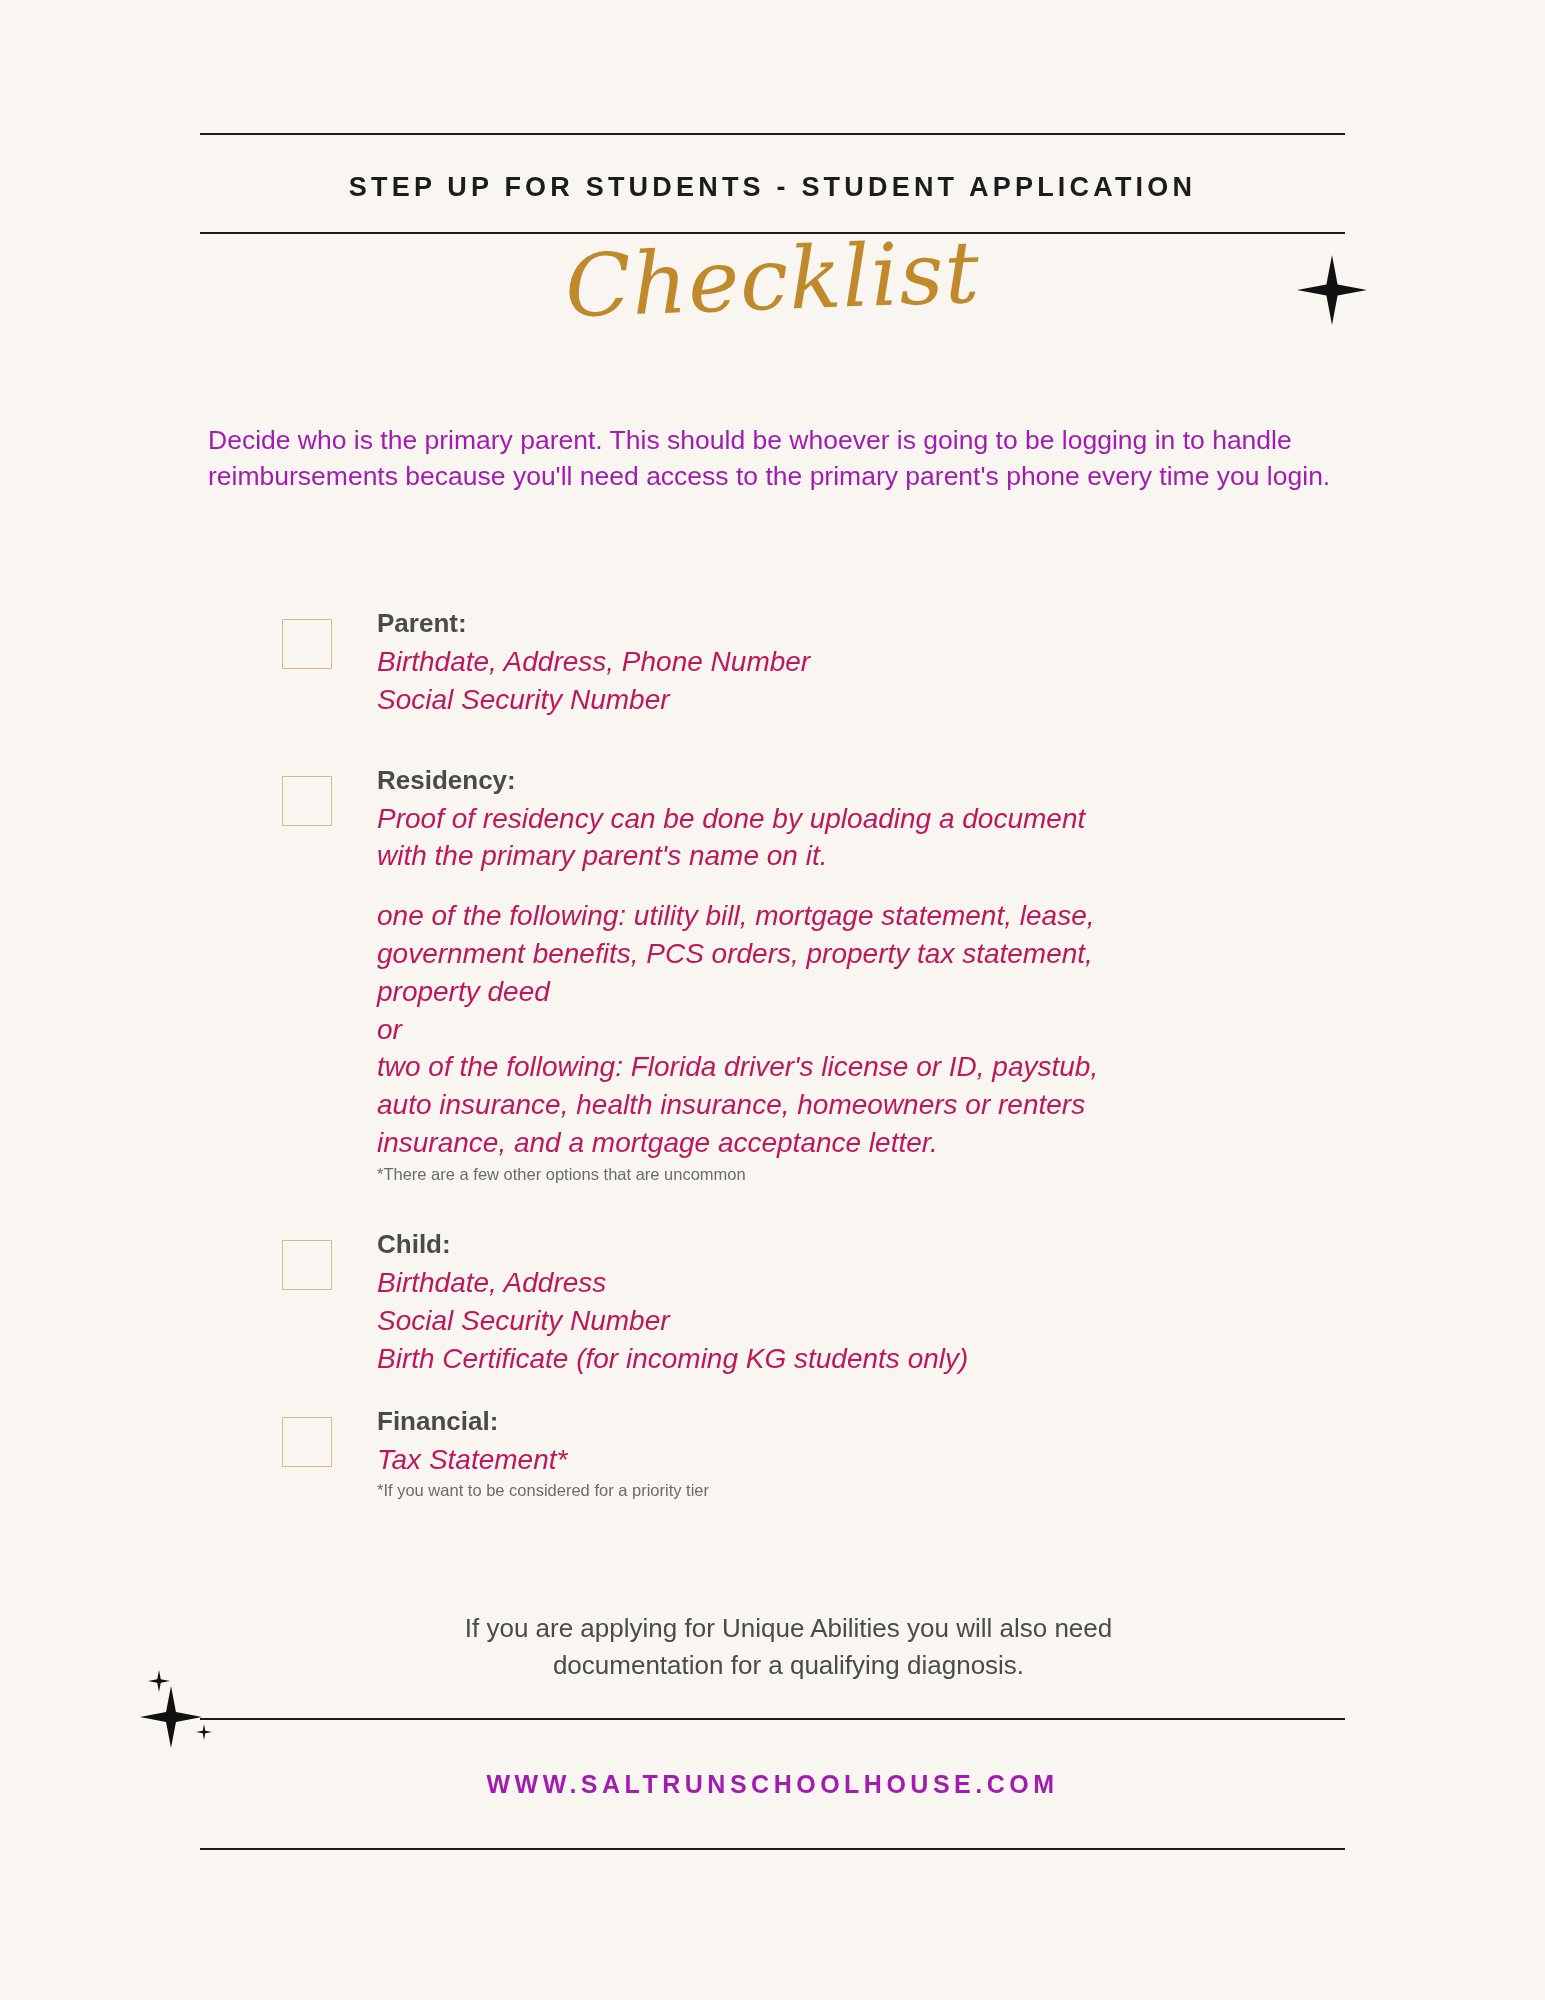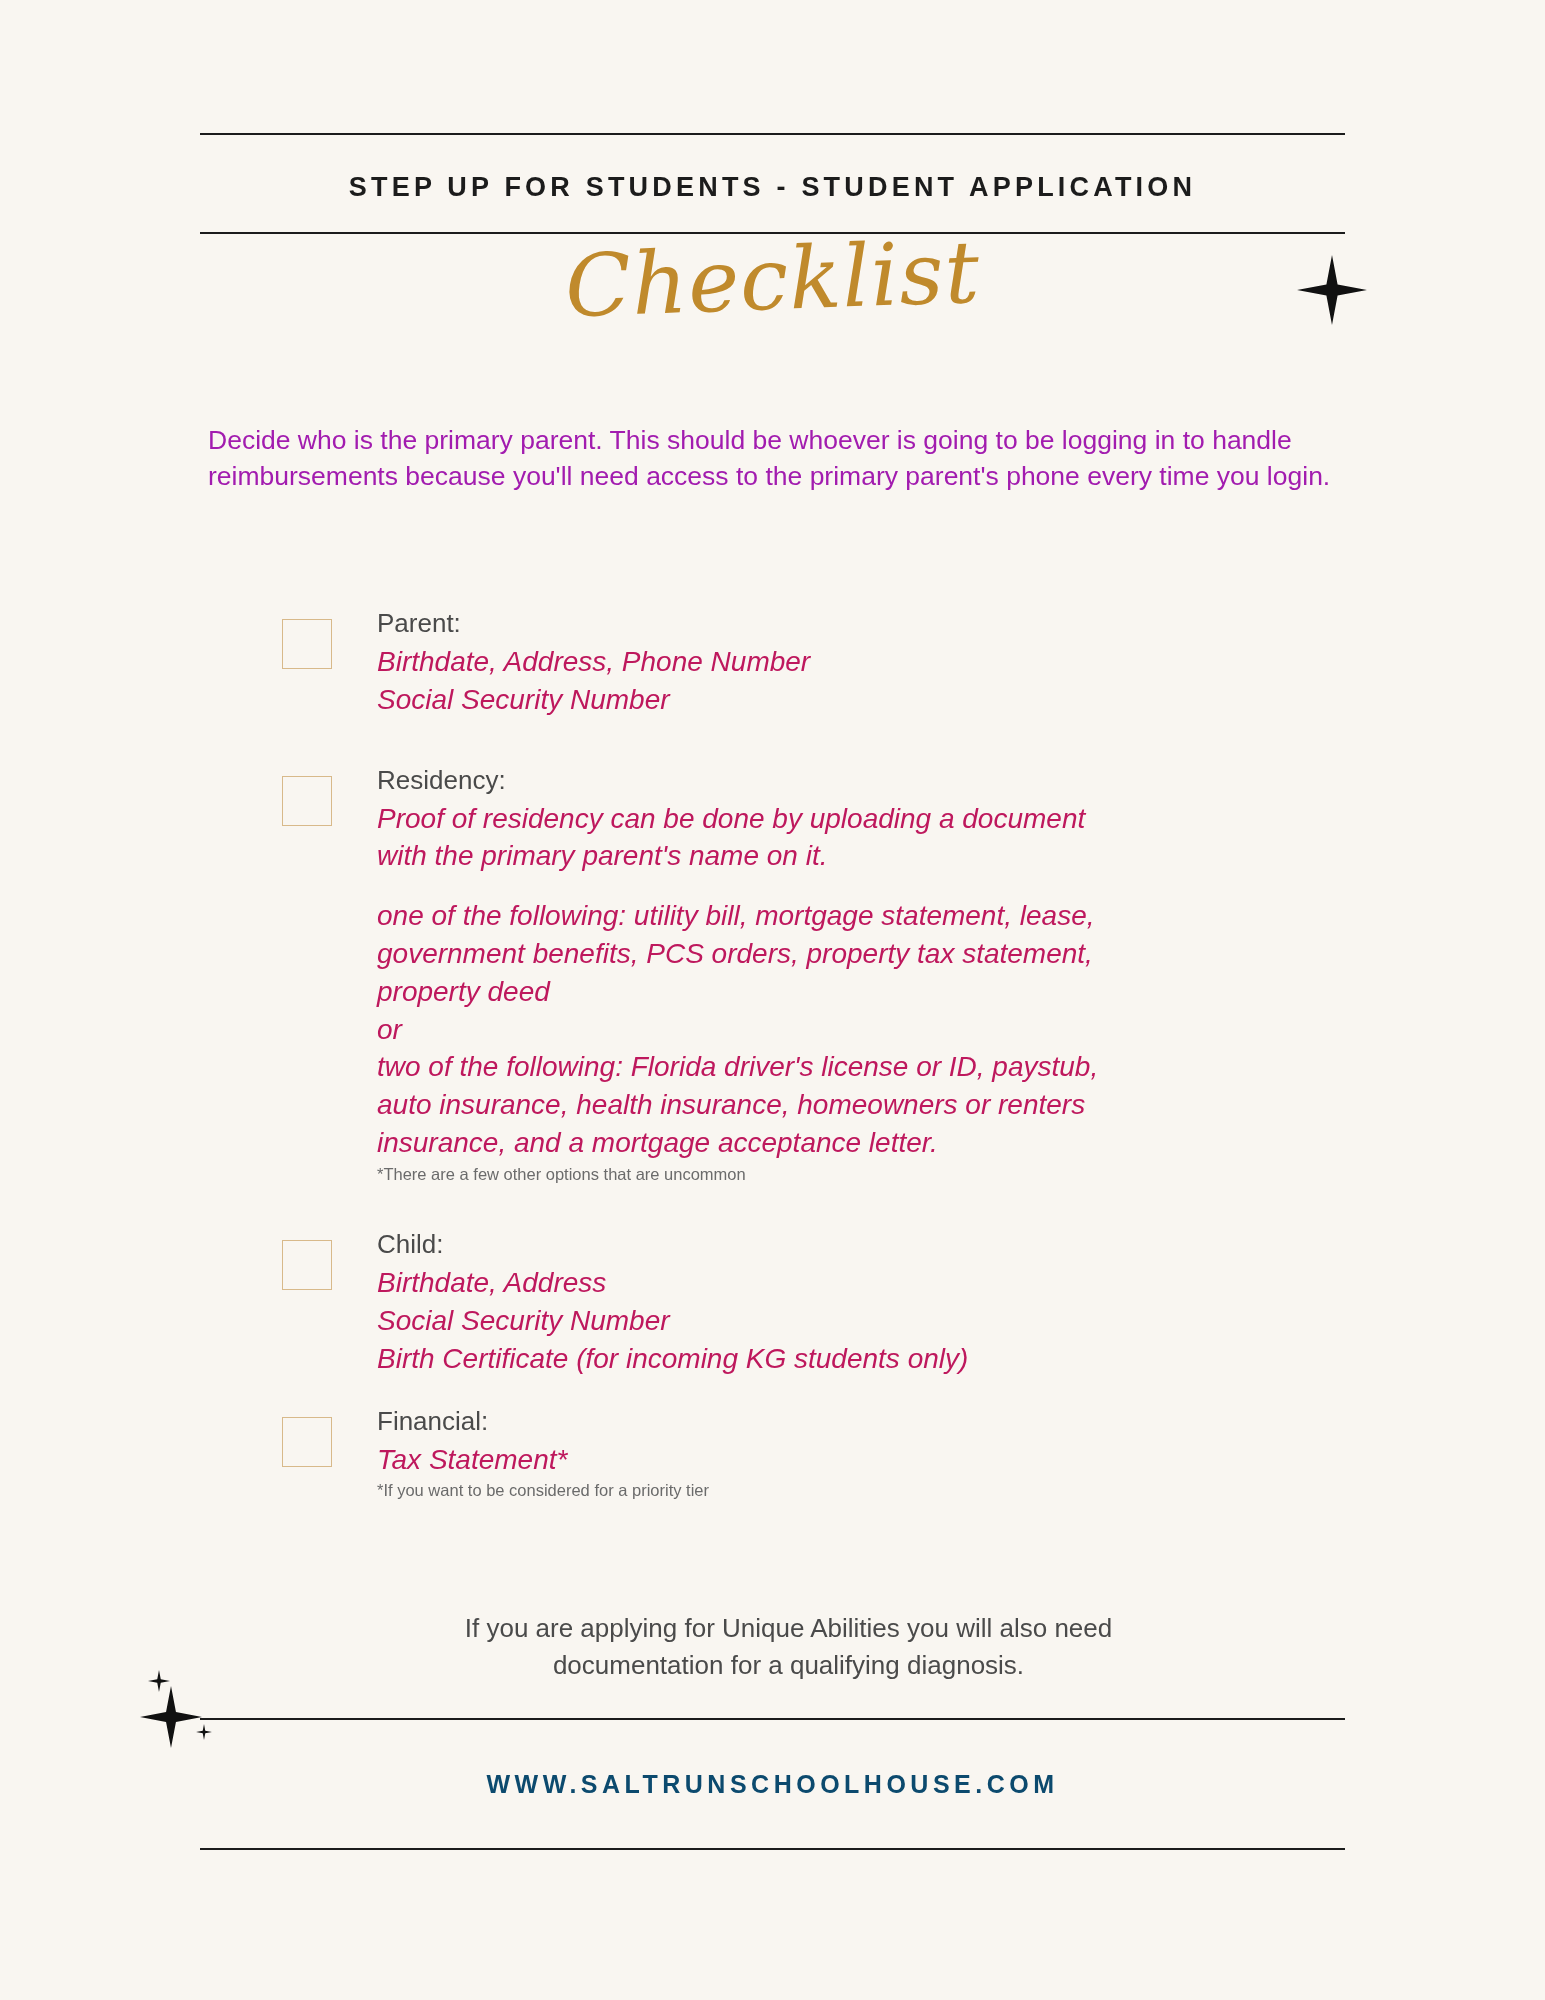--- a/index.html
+++ b/index.html
@@ -104,21 +104,21 @@
     border: 1.5px solid #d8b98a;
     background: transparent;
     margin-right: 45px;
     margin-top: 11px;
   }
   .check-body {
     flex: 1 1 auto;
   }
   .check-title {
     font-size: 26px;
-    font-weight: 400;
+    font-weight: 700;
     color: #4a4a4a;
     margin-bottom: 4px;
   }
   .check-line {
     font-size: 28px;
     line-height: 1.35;
     color: #be185d;
     font-style: italic;
   }
   .check-note {
@@ -148,21 +148,21 @@
 
   .url {
     position: absolute;
     top: 1770px;
     left: 0;
     width: 1545px;
     text-align: center;
     font-size: 25px;
     letter-spacing: 4.5px;
     font-weight: 600;
-    color: #0c4a6e;
+    color: #a21caf;
   }
 </style>
 </head>
 <body>
 
 <div class="page">
 
   <div class="rule rule-top"></div>
 
   <div class="kicker">STEP UP FOR STUDENTS - STUDENT APPLICATION</div>

